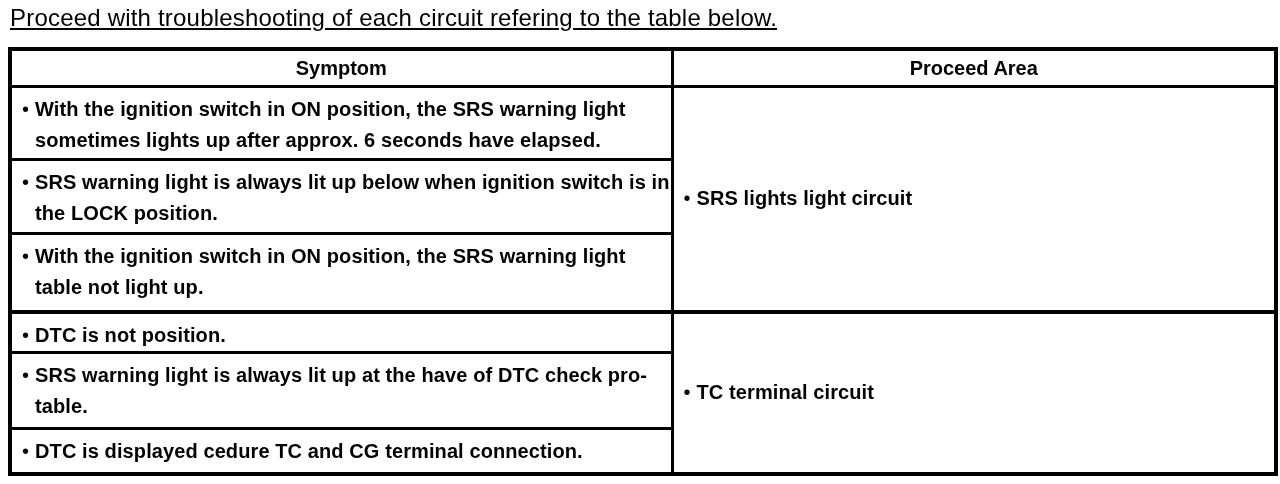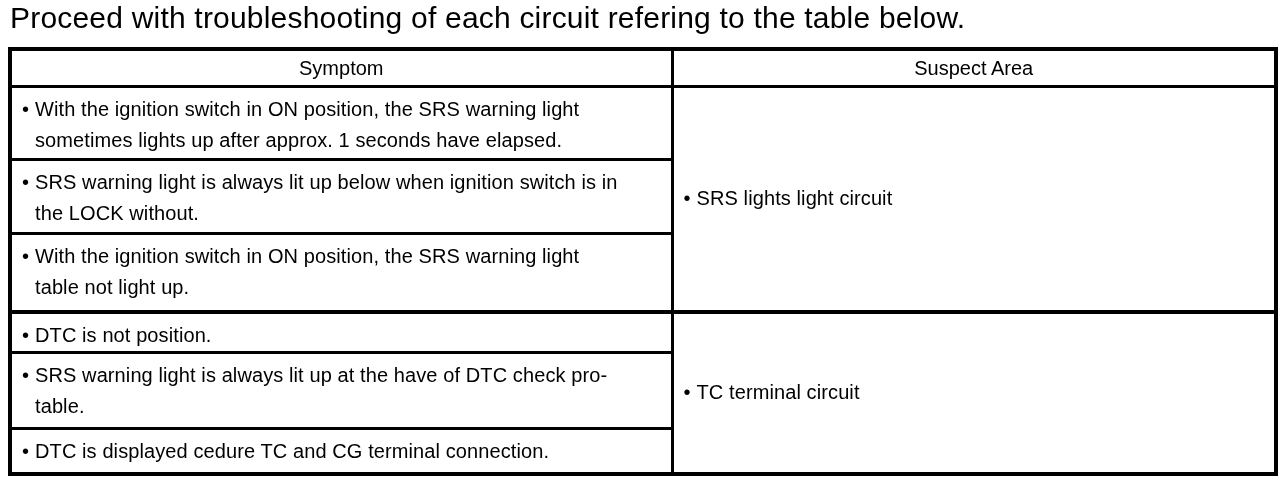--- a/index.html
+++ b/index.html
@@ -15,41 +15,42 @@
   }
   .page {
     position: relative;
     width: 1280px;
     height: 484px;
   }
   .doc-title {
     position: absolute;
     left: 10px;
     top: 3px;
-    font-size: 30px;
+    font-size: 24px;
     line-height: 30px;
     letter-spacing: 0.2px;
     white-space: nowrap;
+    text-decoration: underline;
   }
   table.ts-table {
     position: absolute;
     left: 8px;
     top: 47px;
     width: 1266px;
     border-collapse: collapse;
     table-layout: fixed;
   }
   table.ts-table, table.ts-table th, table.ts-table td {
     border: 3px solid #000000;
   }
   table.ts-table {
     border-width: 4px;
   }
   th.col-head {
-    font-weight: 400;
+    font-weight: 700;
     font-size: 20px;
     text-align: center;
     border-bottom-width: 4px;
     height: 34px;
     padding: 0;
   }
   td.sym-cell {
     vertical-align: top;
     padding: 6px 8px 0 10px;
     border-right-width: 4px;
@@ -73,20 +74,21 @@
     margin-right: 6px;
   }
   .lines {
     flex: 1 1 auto;
   }
   .line {
     font-size: 20px;
     line-height: 31px;
     white-space: nowrap;
     letter-spacing: 0.1px;
+    font-weight: bold;
   }
   
   tr.h-r1 { height: 73px; }
   tr.h-r2 { height: 74px; }
   tr.h-r3 { height: 78px; }
   tr.h-r4 { height: 41px; }
   tr.h-r5 { height: 76px; }
   tr.h-r6 { height: 45px; }
 </style>
 </head>
@@ -97,52 +99,52 @@
   <div class="doc-title">Proceed with troubleshooting of each circuit refering to the table below.</div>
 
   <table class="ts-table">
     <colgroup>
       <col style="width:662px">
       <col style="width:604px">
     </colgroup>
     <thead>
       <tr>
         <th class="col-head">Symptom</th>
-        <th class="col-head">Suspect Area</th>
+        <th class="col-head">Proceed Area</th>
       </tr>
     </thead>
     <tbody>
 
       <tr class="h-r1">
         <td class="sym-cell">
           <div class="cellflex">
             <span class="bullet">•</span>
             <div class="lines">
               <div class="line">With the ignition switch in ON position, the SRS warning light</div>
-              <div class="line">sometimes lights up after approx. 1 seconds have elapsed.</div>
+              <div class="line">sometimes lights up after approx. 6 seconds have elapsed.</div>
             </div>
           </div>
         </td>
         <td class="suspect-cell" rowspan="3">
           <div class="cellflex">
             <span class="bullet">•</span>
             <div class="lines">
               <div class="line">SRS lights light circuit</div>
             </div>
           </div>
         </td>
       </tr>
 
       <tr class="h-r2">
         <td class="sym-cell">
           <div class="cellflex">
             <span class="bullet">•</span>
             <div class="lines">
               <div class="line">SRS warning light is always lit up below when ignition switch is in</div>
-              <div class="line">the LOCK without.</div>
+              <div class="line">the LOCK position.</div>
             </div>
           </div>
         </td>
       </tr>
 
       <tr class="h-r3">
         <td class="sym-cell">
           <div class="cellflex">
             <span class="bullet">•</span>
             <div class="lines">

